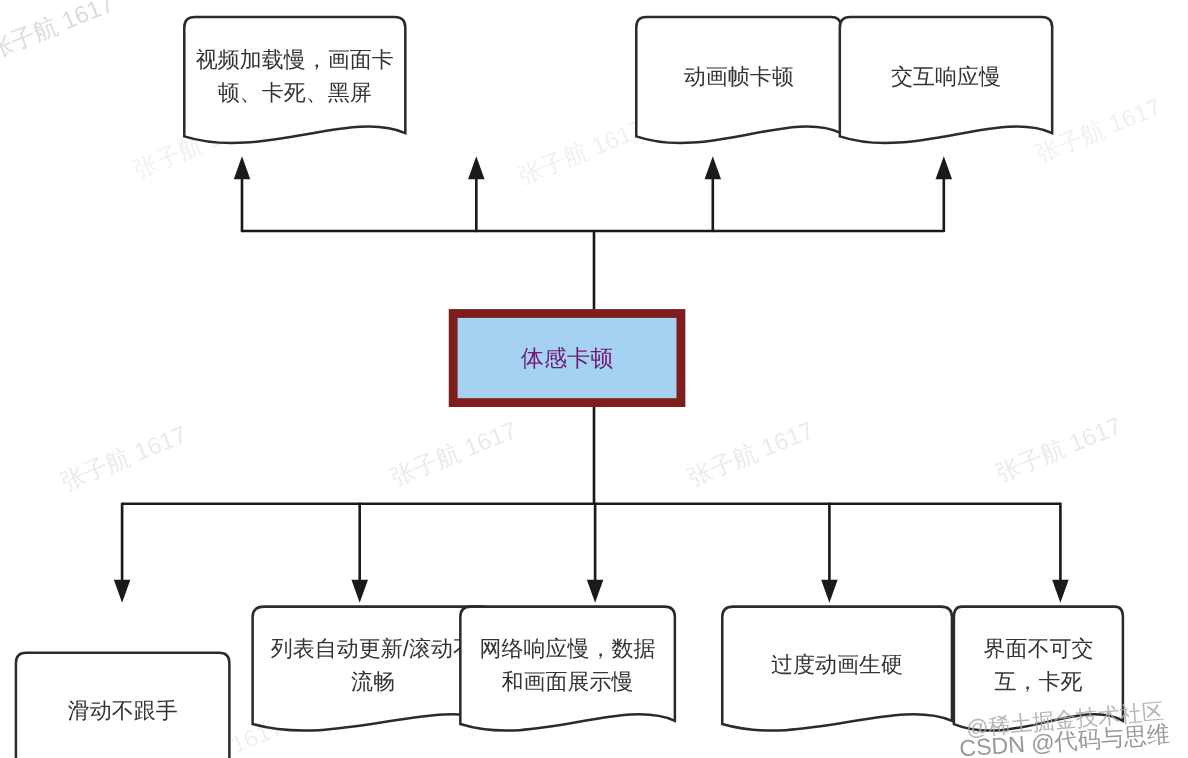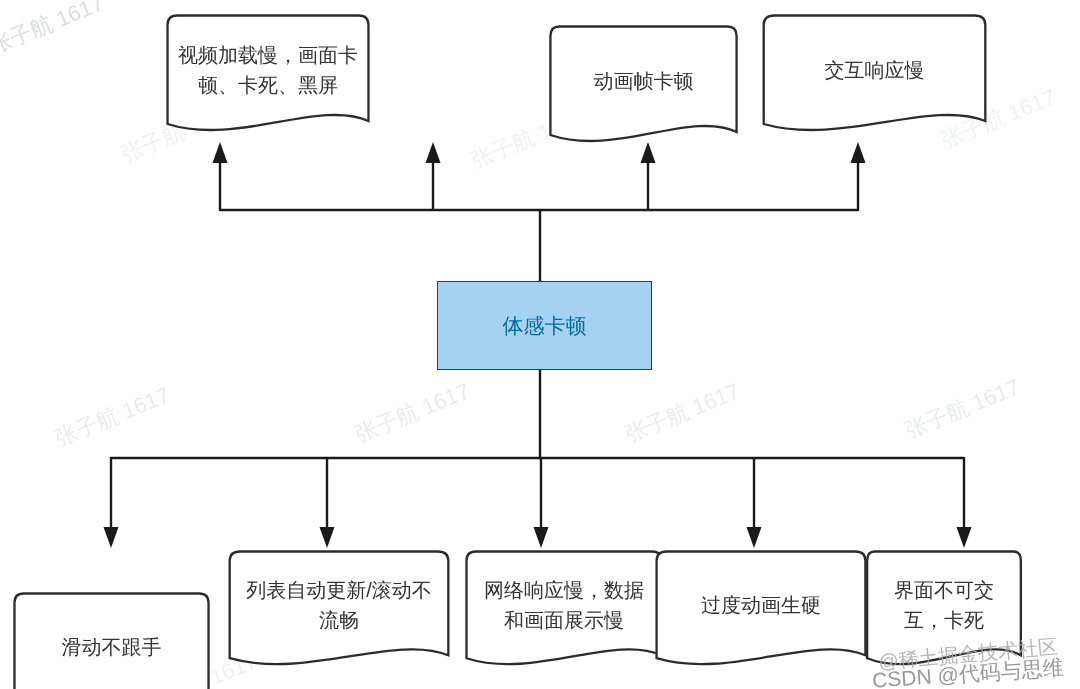--- a/index.html
+++ b/index.html
@@ -22,25 +22,25 @@
     display: flex; align-items: center; justify-content: center;
     text-align: center;
     padding: 4px 12px 16px 12px;
     box-sizing: border-box;
     font-size: 20px; line-height: 30px; color: #333333;
     letter-spacing: 0px;
   }
 
   
   .center-node {
-    position: absolute; left: 437px; top: 281px; width: 215px; height: 89px;
+    position: absolute; left: 408px; top: 281px; width: 215px; height: 89px;
     box-sizing: border-box;
-    border: 1px solid #7f1d1d;
+    border: 8px solid #7f1d1d;
     display: flex; align-items: center; justify-content: center;
-    font-size: 21px; color: #0369a1;
+    font-size: 21px; color: #701a75;
   }
 
   
   #connectors { position: absolute; left: 0; top: 0; width: 1080px; height: 689px; pointer-events: none; }
   #connectors line { stroke: #1a1a1a; stroke-width: 2.4; }
   #connectors polygon { fill: #1a1a1a; }
 
   
   .wm {
     position: absolute; white-space: nowrap;
@@ -105,28 +105,28 @@
   </svg>
 
   <div class="doc-node" style="left:118px; top:14px; width:204px; height:124px;margin-left:48px;">
     <svg class="doc-shape" viewBox="0 0 200 124" preserveAspectRatio="none">
       <path d="M 11 1.5 L 189 1.5 Q 198.5 1.5 198.5 11 L 198.5 107 C 150 85 70 132 1.5 110 L 1.5 11 Q 1.5 1.5 11 1.5 Z" fill="#ffffff" stroke="#2b2b2b" stroke-width="2.3" vector-effect="non-scaling-stroke"></path>
     </svg>
     <div class="doc-label">视频加载慢，画面卡顿、卡死、黑屏</div>
   </div>
 
 
-  <div class="doc-node" style="left:549px; top:14px; width:189px; height:124px;margin-top:11px;">
+  <div class="doc-node" style="left:577px; top:14px; width:189px; height:124px;">
     <svg class="doc-shape" viewBox="0 0 200 124" preserveAspectRatio="none">
       <path d="M 11 1.5 L 189 1.5 Q 198.5 1.5 198.5 11 L 198.5 107 C 150 85 70 132 1.5 110 L 1.5 11 Q 1.5 1.5 11 1.5 Z" fill="#ffffff" stroke="#2b2b2b" stroke-width="2.3" vector-effect="non-scaling-stroke"></path>
     </svg>
     <div class="doc-label">动画帧卡顿</div>
   </div>
 
-  <div class="doc-node" style="left:762px; top:14px; width:196px; height:124px;padding-left:29px;">
+  <div class="doc-node" style="left:762px; top:14px; width:196px; height:124px;">
     <svg class="doc-shape" viewBox="0 0 200 124" preserveAspectRatio="none">
       <path d="M 11 1.5 L 189 1.5 Q 198.5 1.5 198.5 11 L 198.5 107 C 150 85 70 132 1.5 110 L 1.5 11 Q 1.5 1.5 11 1.5 Z" fill="#ffffff" stroke="#2b2b2b" stroke-width="2.3" vector-effect="non-scaling-stroke"></path>
     </svg>
     <div class="doc-label">交互响应慢</div>
   </div>
 
   <div class="center-node" style="background:#a6d2f2;">
     <span>体感卡顿</span>
   </div>
 
@@ -137,21 +137,21 @@
     <div class="doc-label">滑动不跟手</div>
   </div>
 
   <div class="doc-node" style="left:228px; top:550px; width:222px; height:122px;">
     <svg class="doc-shape" viewBox="0 0 200 124" preserveAspectRatio="none">
       <path d="M 11 1.5 L 189 1.5 Q 198.5 1.5 198.5 11 L 198.5 107 C 150 85 70 132 1.5 110 L 1.5 11 Q 1.5 1.5 11 1.5 Z" fill="#ffffff" stroke="#2b2b2b" stroke-width="2.3" vector-effect="non-scaling-stroke"></path>
     </svg>
     <div class="doc-label">列表自动更新/滚动不流畅</div>
   </div>
 
-  <div class="doc-node" style="left:465px; top:550px; width:198px; height:122px;">
+  <div class="doc-node" style="left:417px; top:550px; width:198px; height:122px;">
     <svg class="doc-shape" viewBox="0 0 200 124" preserveAspectRatio="none">
       <path d="M 11 1.5 L 189 1.5 Q 198.5 1.5 198.5 11 L 198.5 107 C 150 85 70 132 1.5 110 L 1.5 11 Q 1.5 1.5 11 1.5 Z" fill="#ffffff" stroke="#2b2b2b" stroke-width="2.3" vector-effect="non-scaling-stroke"></path>
     </svg>
     <div class="doc-label">网络响应慢，数据和画面展示慢</div>
   </div>
 
   <div class="doc-node" style="left:655px; top:550px; width:212px; height:122px;">
     <svg class="doc-shape" viewBox="0 0 200 124" preserveAspectRatio="none">
       <path d="M 11 1.5 L 189 1.5 Q 198.5 1.5 198.5 11 L 198.5 107 C 150 85 70 132 1.5 110 L 1.5 11 Q 1.5 1.5 11 1.5 Z" fill="#ffffff" stroke="#2b2b2b" stroke-width="2.3" vector-effect="non-scaling-stroke"></path>
     </svg>

